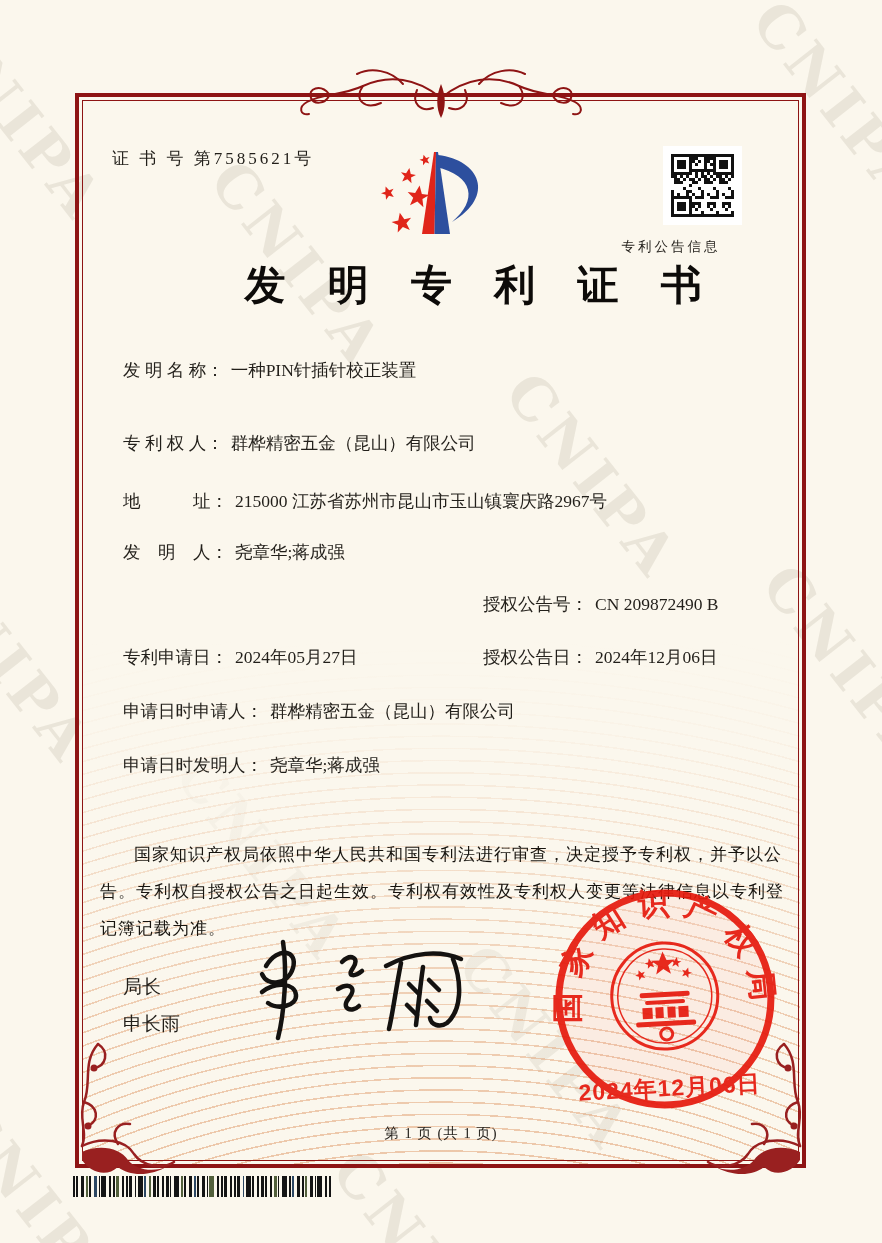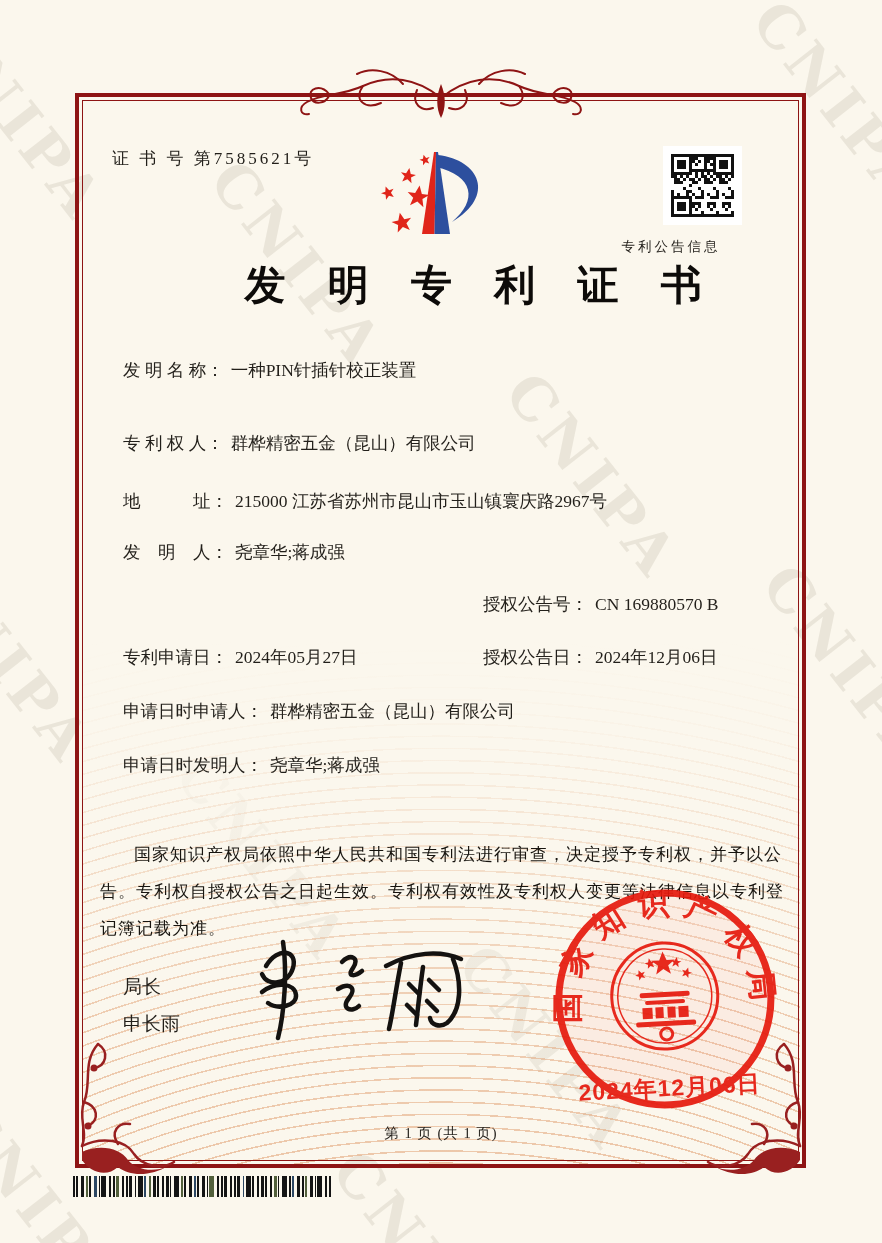--- a/index.html
+++ b/index.html
@@ -382,21 +382,21 @@
   <div class="row" style="top:358px">
     <span class="lbl">发 明 名 称：</span><span class="val">一种PIN针插针校正装置</span>
   </div>
   <div class="row" style="top:489px">
     <span class="lbl">地　　　址：</span><span class="val">215000 江苏省苏州市昆山市玉山镇寰庆路2967号</span>
   </div>
   <div class="row" style="top:540px">
     <span class="lbl">发　明　人：</span><span class="val">尧章华;蒋成强</span>
   </div>
   <div class="row rcol" style="top:592px">
-    <span class="lbl">授权公告号：</span><span class="val">CN 169880570 B</span>
+    <span class="lbl">授权公告号：</span><span class="val">CN 209872490 B</span>
   </div>
   <div class="row" style="top:645px">
     <span class="lbl">专利申请日：</span><span class="val">2024年05月27日</span>
   </div>
   <div class="row rcol" style="top:645px">
     <span class="lbl">授权公告日：</span><span class="val">2024年12月06日</span>
   </div>
   <div class="row" style="top:699px">
     <span class="lbl">申请日时申请人：</span><span class="val">群桦精密五金（昆山）有限公司</span>
   </div>

